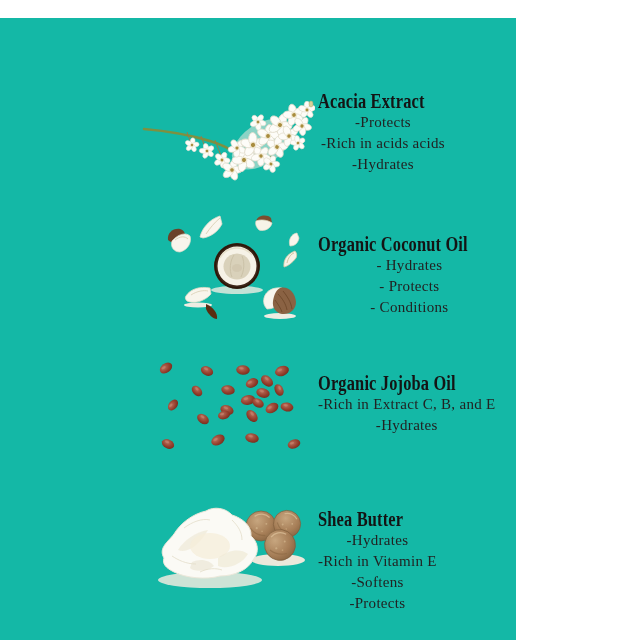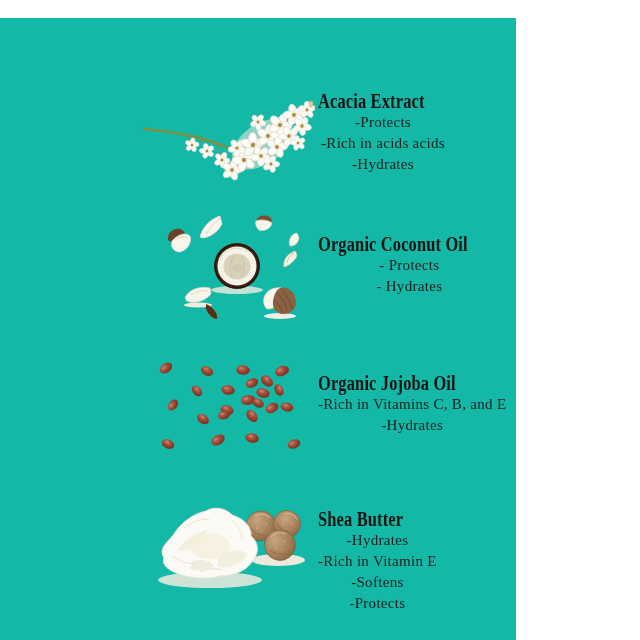--- a/index.html
+++ b/index.html
@@ -125,22 +125,23 @@
     <g fill="none" stroke="#6b4527" stroke-width="0.8">
       <path d="M118,84 C122,88 126,94 127,100"></path>
       <path d="M123,81 C127,86 131,92 132,99"></path>
       <path d="M115,90 C118,94 121,99 122,102"></path>
     </g>
   </svg>
 
   <div class="textblock" style="top:216px">
     <div class="ing-title">Organic Coconut Oil</div>
     <ul class="benefits">
+      <li>- Hydrates</li>
       <li>- Protects</li>
-      <li>- Hydrates</li>
+      <li>- Conditions</li>
     </ul>
   </div>
 
   <svg class="fig" style="left:145px;top:340px" width="170" height="100" viewBox="0 0 170 100">
     <defs>
       <radialGradient id="beanGrad" cx="0.38" cy="0.35" r="0.78">
         <stop offset="0" stop-color="#b8705c"></stop>
         <stop offset="0.55" stop-color="#97402e"></stop>
         <stop offset="1" stop-color="#6d2818"></stop>
       </radialGradient>
@@ -170,21 +171,21 @@
     <use href="#bean" transform="translate(107,58) rotate(50)"></use>
     <use href="#bean" transform="translate(23,86) rotate(25) scale(0.95)"></use>
     <use href="#bean" transform="translate(73,82) rotate(-30) scale(1.05)"></use>
     <use href="#bean" transform="translate(107,80) rotate(12)"></use>
     <use href="#bean" transform="translate(149,86) rotate(-18) scale(0.95)"></use>
   </svg>
 
   <div class="textblock" style="top:355px">
     <div class="ing-title">Organic Jojoba Oil</div>
     <ul class="benefits">
-      <li>-Rich in Vitamins C, B, and E</li>
+      <li>-Rich in Extract C, B, and E</li>
       <li>-Hydrates</li>
     </ul>
   </div>
 
   <svg class="fig" style="left:148px;top:480px" width="162" height="100" viewBox="0 0 162 100">
     <defs>
       <radialGradient id="nutGrad" cx="0.38" cy="0.32" r="0.8">
         <stop offset="0" stop-color="#c7a67f"></stop>
         <stop offset="0.6" stop-color="#a67e57"></stop>
         <stop offset="1" stop-color="#81603e"></stop>

